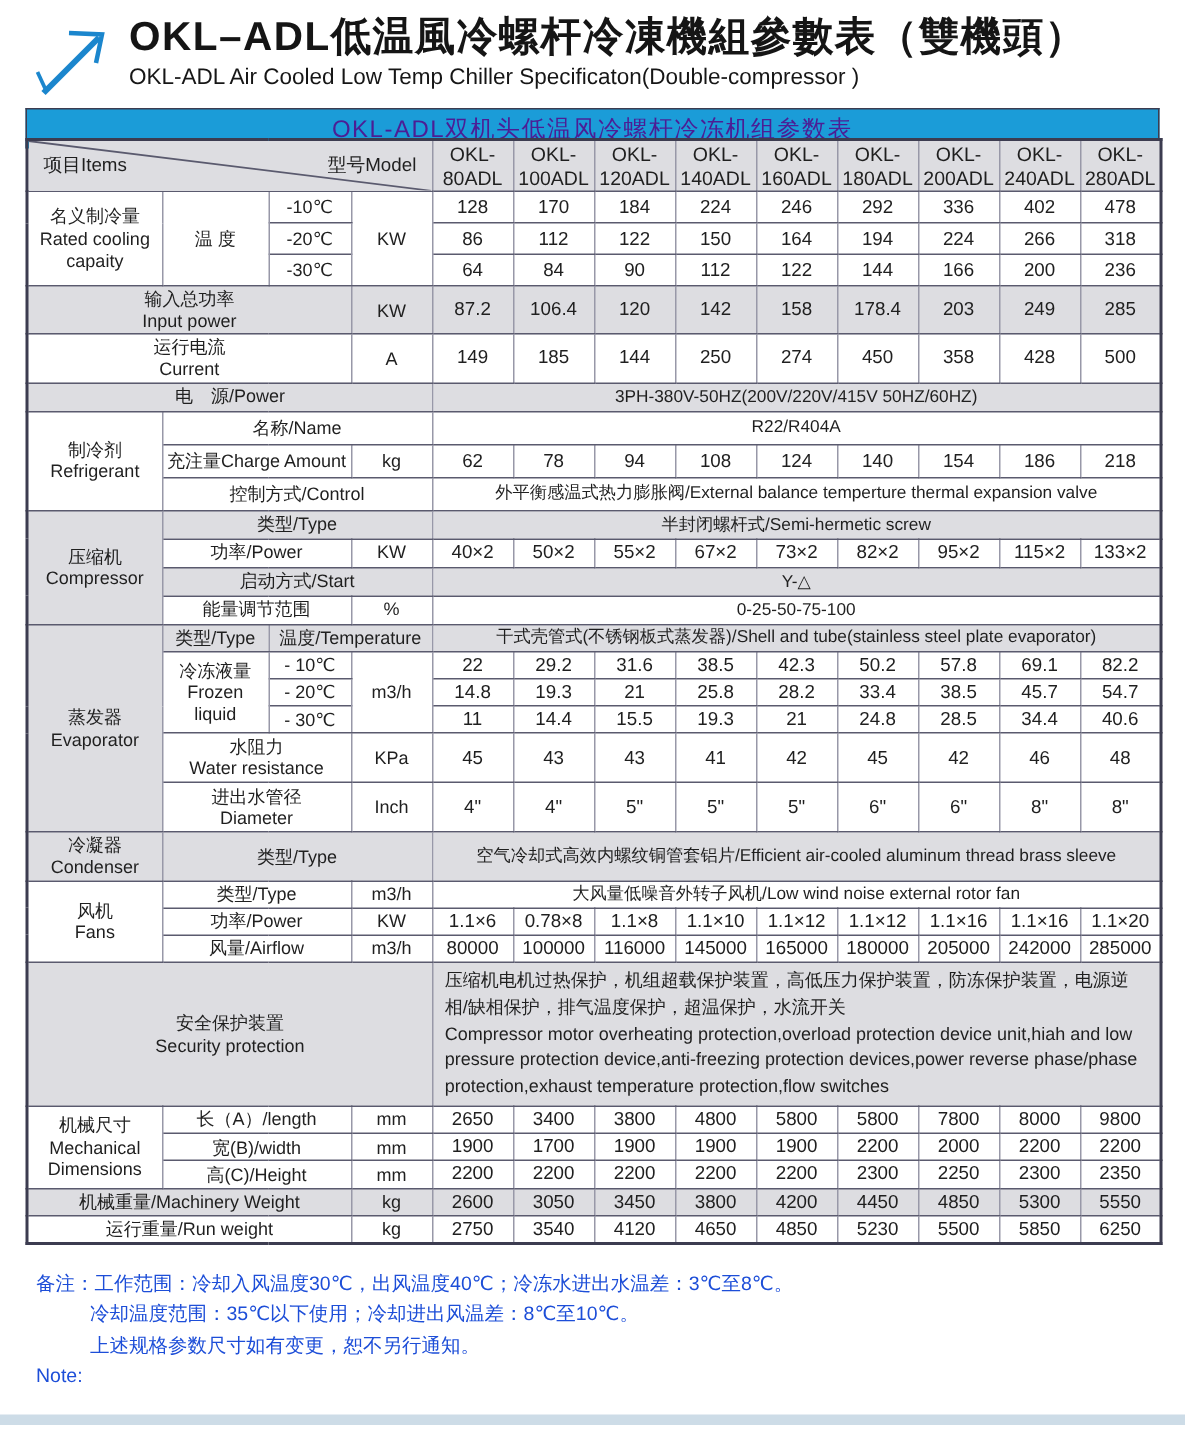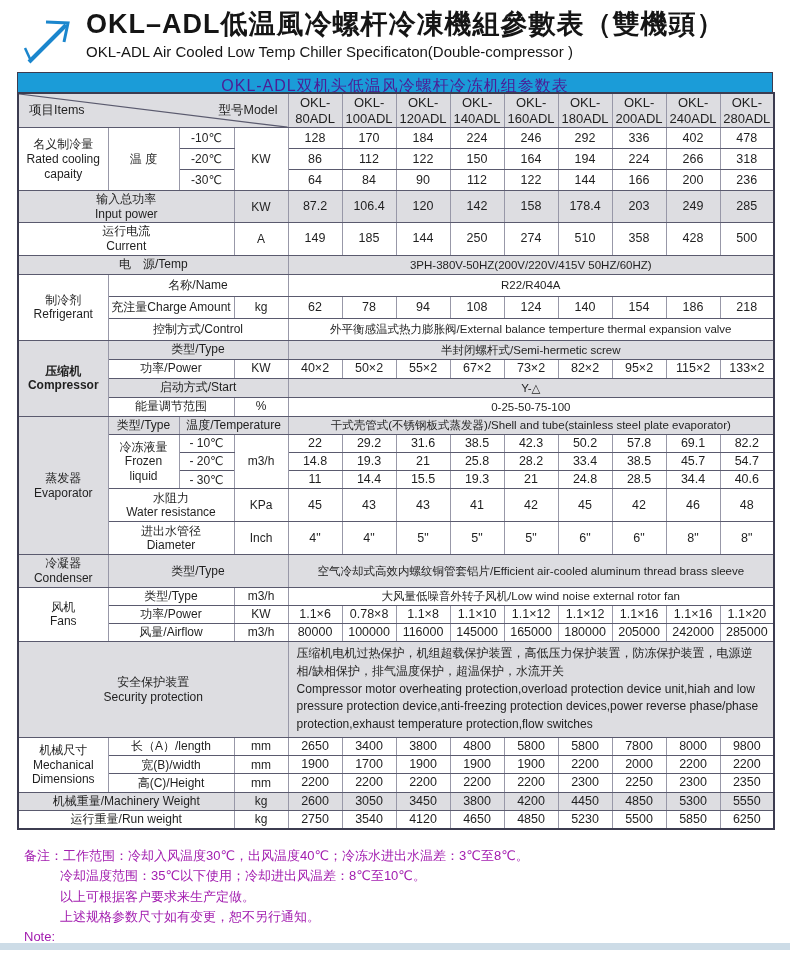--- a/index.html
+++ b/index.html
@@ -18,40 +18,40 @@
     border:1px solid #3c3c50;border-bottom:none;color:#4c1d95;font-size:16px;font-weight:normal;
     display:flex;align-items:center;justify-content:center;letter-spacing:1px;}
 
   
   table.spec{position:absolute;left:17px;top:92px;width:756px;border-collapse:collapse;table-layout:fixed;
     border:2px solid #3c3c50;}
   td{border-top:1px solid #5a5a6e;border-bottom:1px solid #5a5a6e;
      border-left:1px solid #9898a8;border-right:1px solid #9898a8;
      text-align:center;vertical-align:middle;padding:1px 2px;font-size:12px;line-height:1.22;}
   tr.g>td{background:var(--row-gray);}
-  td.g{background:var(--row-gray);font-weight:bold;}
+  td.g{background:var(--row-gray);}
   td.w{background:#ffffff;}
   td.val{font-size:12.5px;}
   td.wide{font-size:11.5px;white-space:nowrap;overflow:hidden;margin-left:24px;}
   td.sec div, td.lbl div{white-space:nowrap;}
   td.secure-txt{text-align:left;padding:3px 8px;font-size:12px;line-height:1.48;white-space:normal;}
   .model div{font-size:13px;line-height:1.2;}
 
   
   .rh34{height:34px}.rh21{height:21px}.rh29{height:29px}.rh19{height:19px}.rh22{height:22px}
   .rh18{height:18px}.rh33{height:33px}.rh30{height:30px}.rh86{height:86px}.rh17{height:17px}
 
   
   td.corner{position:relative;padding:0 10px;}
   td.corner .corner-wrap{display:flex;justify-content:space-between;align-items:center;height:100%;}
   td.corner svg{position:absolute;left:0;top:0;width:100%;height:100%;}
   td.corner span{position:relative;font-size:12.5px;}
 
   
-  .notes{position:absolute;left:24px;top:846px;width:756px;font-size:13px;color:#a21caf;line-height:1.56;}
+  .notes{position:absolute;left:24px;top:846px;width:756px;font-size:13px;color:#1d4ed8;line-height:1.56;}
   .notes .ind{padding-left:36px;}
   .notes .en{font-size:12.6px;white-space:nowrap;}
   .bottom-strip{position:absolute;left:0;bottom:0;width:100%;height:7px;background:#cddce7;}
 </style>
 </head>
 <body>
 
 <div class="page">
 
   <svg class="logo" viewBox="0 0 54 54">
@@ -198,28 +198,28 @@
         <td class="lbl" colspan="3">
           <div>运行电流</div>
             <div>Current</div>
         </td>
         <td class="unit">A</td>
         <td class="val">149</td>
           <td class="val">185</td>
           <td class="val">144</td>
           <td class="val">250</td>
           <td class="val">274</td>
-          <td class="val">510</td>
+          <td class="val">450</td>
           <td class="val">358</td>
           <td class="val">428</td>
           <td class="val">500</td>
       </tr>
 
       <tr class="rh19 g">
-        <td class="lbl" colspan="4">电　源/Temp</td>
+        <td class="lbl" colspan="4">电　源/Power</td>
         <td class="wide" colspan="9">3PH-380V-50HZ(200V/220V/415V 50HZ/60HZ)</td>
       </tr>
 
       <tr class="rh22">
         <td class="sec" rowspan="3">
           <div>制冷剂</div>
             <div>Refrigerant</div>
         </td>
         <td class="lbl" colspan="3">名称/Name</td>
         <td class="wide" colspan="9">R22/R404A</td>
@@ -484,20 +484,19 @@
           <td class="val">5850</td>
           <td class="val">6250</td>
       </tr>
 
     </tbody>
   </table>
 
   <div class="notes">
     <div>备注：工作范围：冷却入风温度30℃，出风温度40℃；冷冻水进出水温差：3℃至8℃。</div>
     <div class="ind">冷却温度范围：35℃以下使用；冷却进出风温差：8℃至10℃。</div>
-    <div class="ind">以上可根据客户要求来生产定做。</div>
     <div class="ind">上述规格参数尺寸如有变更，恕不另行通知。</div>
     <div>Note:</div>
 
   </div>
 
   <div class="bottom-strip"></div>
 </div>
 
 </body></html>

